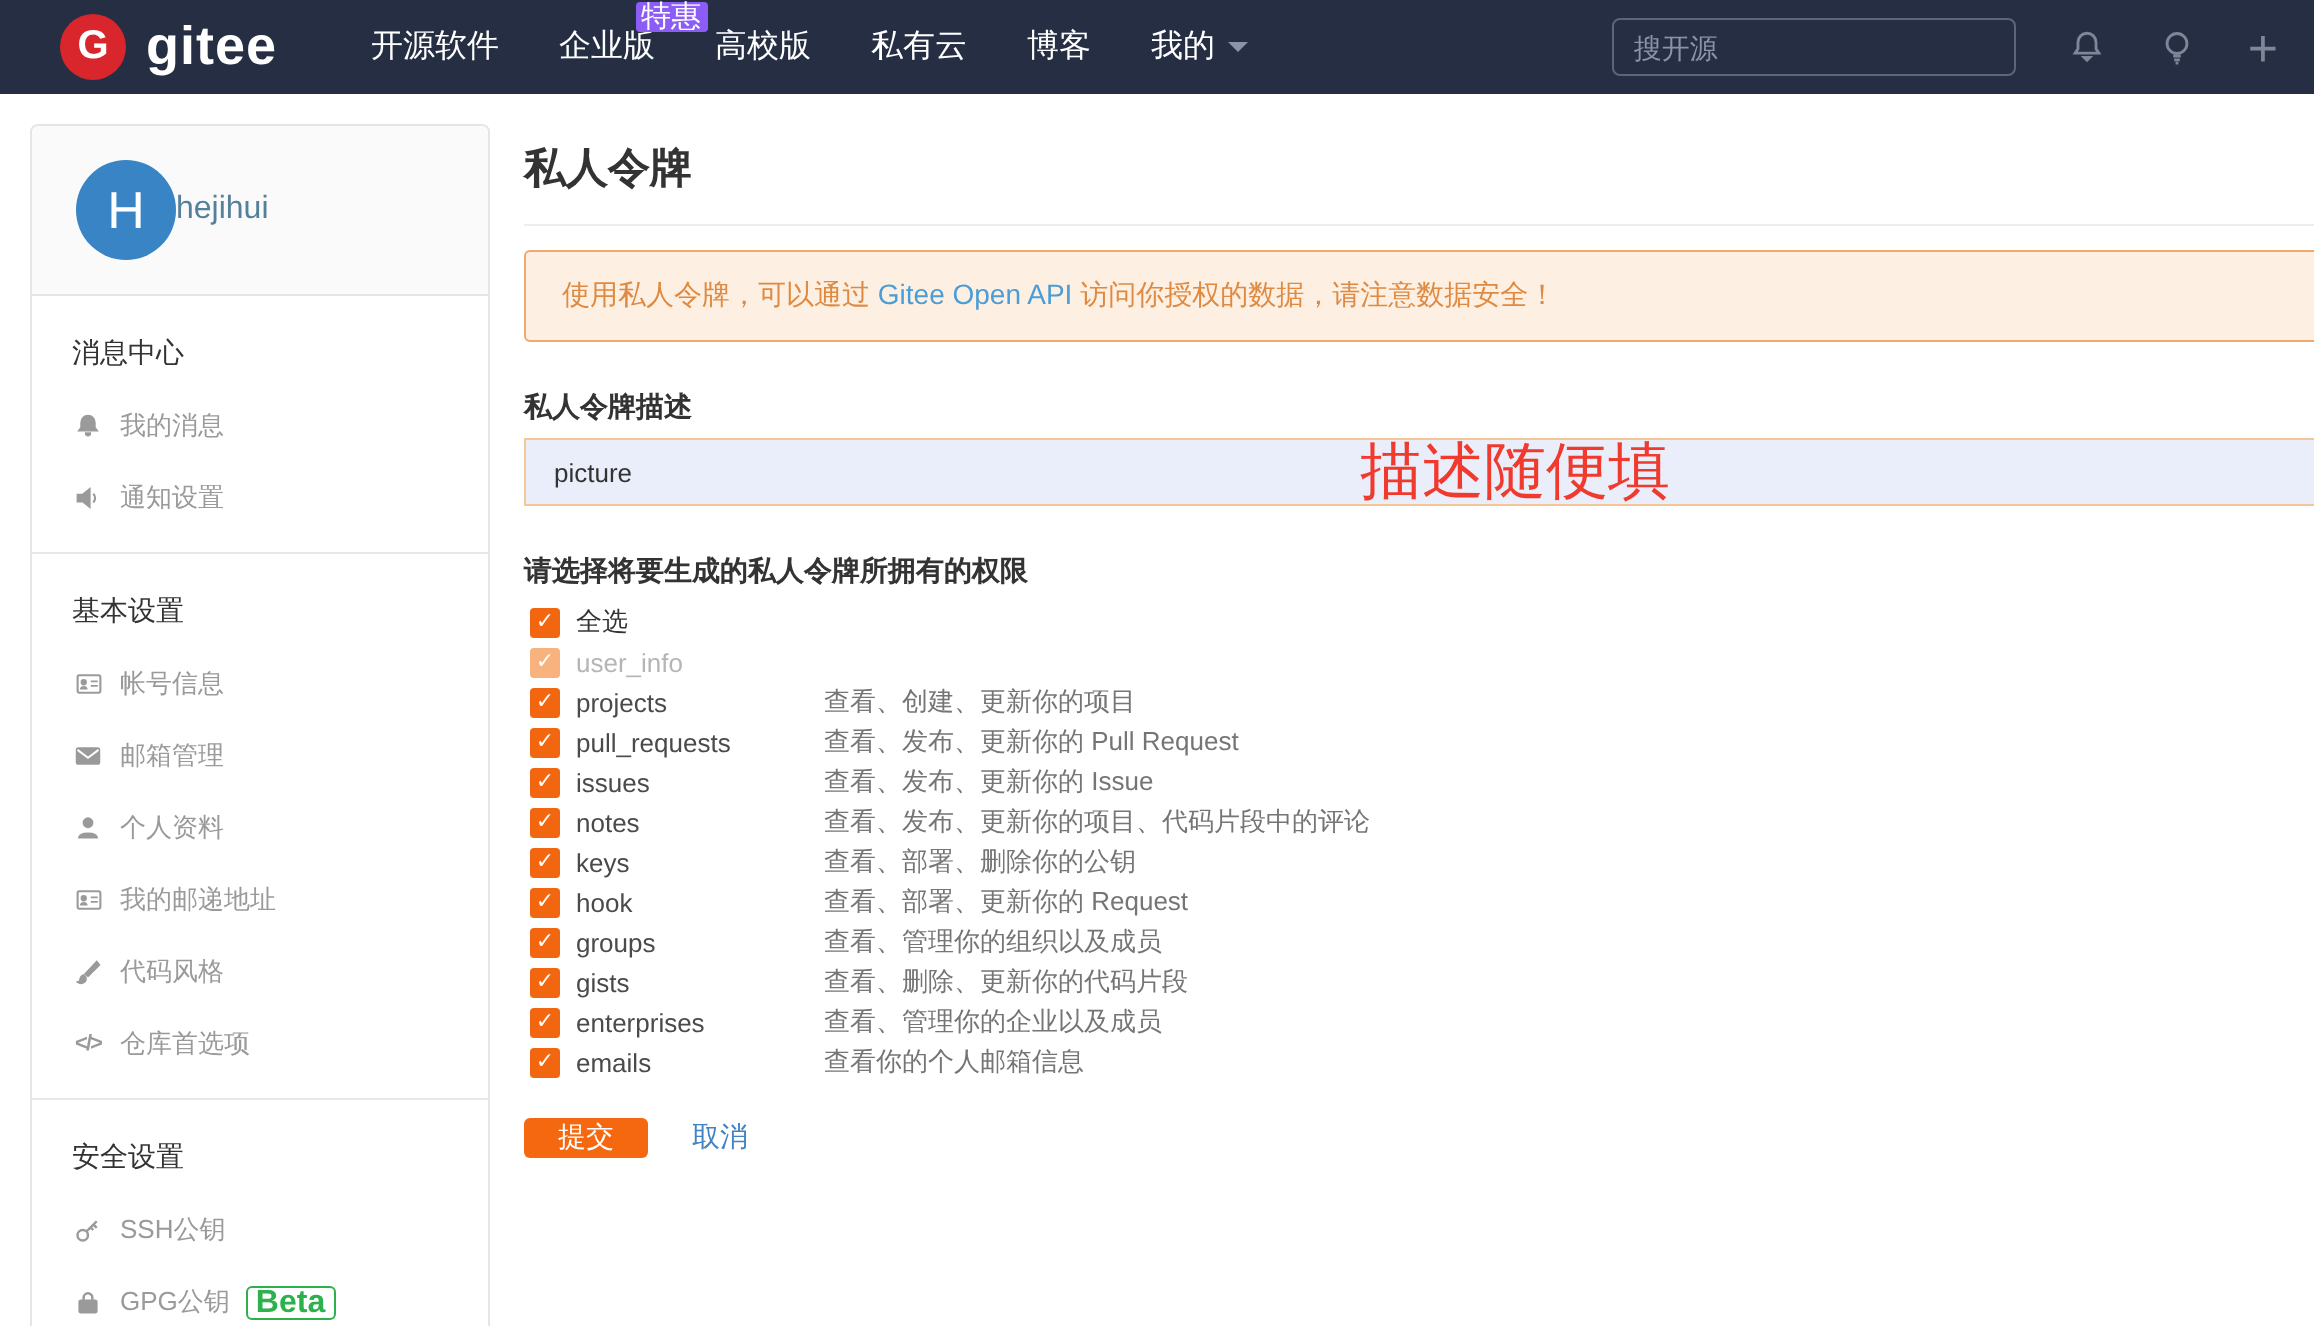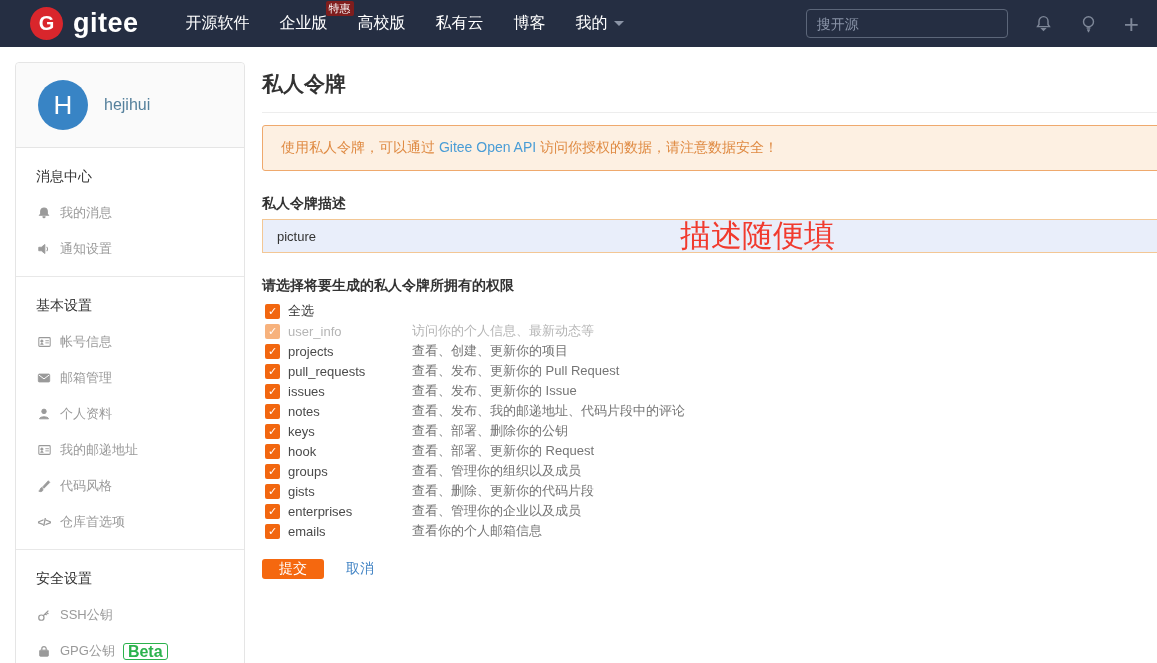--- a/index.html
+++ b/index.html
@@ -8,41 +8,41 @@
 
   
   .navbar { position:absolute; top:0; left:0; width:1157px; height:47px;
     background:#252e42; display:flex; align-items:center; padding:0 18px 0 30px; z-index:5; }
   .logo { display:flex; align-items:center; cursor:pointer; }
   .logo-badge { width:33px; height:33px; border-radius:50%; background:#d9262c; color:#fff;
     font-weight:bold; font-size:20px; display:flex; align-items:center; justify-content:center; }
   .logo-text { color:#fff; font-size:27px; font-weight:bold; margin-left:10px; letter-spacing:.5px; }
   .nav-menu { display:flex; align-items:center; margin-left:32px; }
   .nav-item { position:relative; color:#ffffff; font-size:16px; margin:0 15px; cursor:pointer; white-space:nowrap; }
-  .nav-badge { position:absolute; top:-12px; right:-26px; background:#7f1d1d; color:#fff;
-    font-size:11px; line-height:15px; padding:0 3px; border-radius:2px; }
+  .nav-badge { position:absolute; top:-12px; right:-26px; background:#8b5cf6; color:#fff;
+    font-size:15px; line-height:15px; padding:0 3px; border-radius:2px; }
   .caret { display:inline-block; width:0; height:0; border-left:5px solid transparent;
     border-right:5px solid transparent; border-top:5px solid #8b94a6; margin-left:6px; vertical-align:middle; }
   .nav-right { margin-left:auto; display:flex; align-items:center; }
   .nav-search { width:202px; height:29px; background:transparent; border:1px solid #5c6679;
     border-radius:4px; color:#cfd5e0; font-size:14px; padding:0 10px; outline:none;
     font-family:inherit; }
   .nav-search::placeholder { color:#8a94a8; }
   .nav-icon { color:#7e8798; margin-left:26px; cursor:pointer; display:flex; align-items:center; }
   .nav-icon svg { stroke:#7e8798; }
   .plus-icon { font-size:26px; font-weight:300; line-height:20px; }
 
   
   .sidebar { position:absolute; left:15px; top:62px; width:230px; height:640px;
     border:1px solid #e5e5e5; border-radius:4px; background:#fff; }
   .user-card { height:85px; background:#fafafa; border-bottom:1px solid #e5e5e5;
     border-radius:4px 4px 0 0; display:flex; align-items:center; padding-left:22px; }
   .avatar { width:50px; height:50px; border-radius:50%; background:#3884c5; color:#fff;
     font-size:26px; display:flex; align-items:center; justify-content:center; }
-  .username { margin-left:16px; color:#55809c; font-size:16px; }
+  .username { color:#55809c; font-size:16px; }
   .side-section { padding:20px 20px 18px; border-bottom:1px solid #e8e8e8; }
   .side-section:last-child { border-bottom:none; }
   .side-title { font-size:14px; color:#333; font-weight:normal; }
   .side-item { margin-top:18px; font-size:13px; color:#9a9a9a; display:flex; align-items:center; cursor:pointer; }
   .side-item .icn { width:16px; margin-right:8px; display:inline-flex; justify-content:center; color:#9a9a9a; }
   .side-item svg { stroke:#9a9a9a; fill:none; }
   .side-item .code-glyph { font-size:11px; font-weight:bold; letter-spacing:-1px; }
   .beta-badge { margin-left:8px; color:#2bb24c; border:1px solid #2bb24c; border-radius:3px;
     font-size:16px; font-weight:bold; padding:0 4px; line-height:15px; }
 
@@ -233,41 +233,40 @@
 
   <div class="field-label">请选择将要生成的私人令牌所拥有的权限</div>
   <div class="perm-list" id="perm-list">
       <div class="perm-row select-all">
         <span class="cbx">✓</span>
         <span class="perm-name">全选</span>
       </div>
       <div class="perm-row disabled">
         <span class="cbx disabled">✓</span>
         <span class="perm-name">user_info</span>
-        <span class="perm-desc">访问你的个人信息、最新动态等</span>
       </div>
       <div class="perm-row">
         <span class="cbx">✓</span>
         <span class="perm-name">projects</span>
         <span class="perm-desc">查看、创建、更新你的项目</span>
       </div>
       <div class="perm-row">
         <span class="cbx">✓</span>
         <span class="perm-name">pull_requests</span>
         <span class="perm-desc">查看、发布、更新你的 Pull Request</span>
       </div>
       <div class="perm-row">
         <span class="cbx">✓</span>
         <span class="perm-name">issues</span>
         <span class="perm-desc">查看、发布、更新你的 Issue</span>
       </div>
       <div class="perm-row">
         <span class="cbx">✓</span>
         <span class="perm-name">notes</span>
-        <span class="perm-desc">查看、发布、我的邮递地址、代码片段中的评论</span>
+        <span class="perm-desc">查看、发布、更新你的项目、代码片段中的评论</span>
       </div>
       <div class="perm-row">
         <span class="cbx">✓</span>
         <span class="perm-name">keys</span>
         <span class="perm-desc">查看、部署、删除你的公钥</span>
       </div>
       <div class="perm-row">
         <span class="cbx">✓</span>
         <span class="perm-name">hook</span>
         <span class="perm-desc">查看、部署、更新你的 Request</span>

